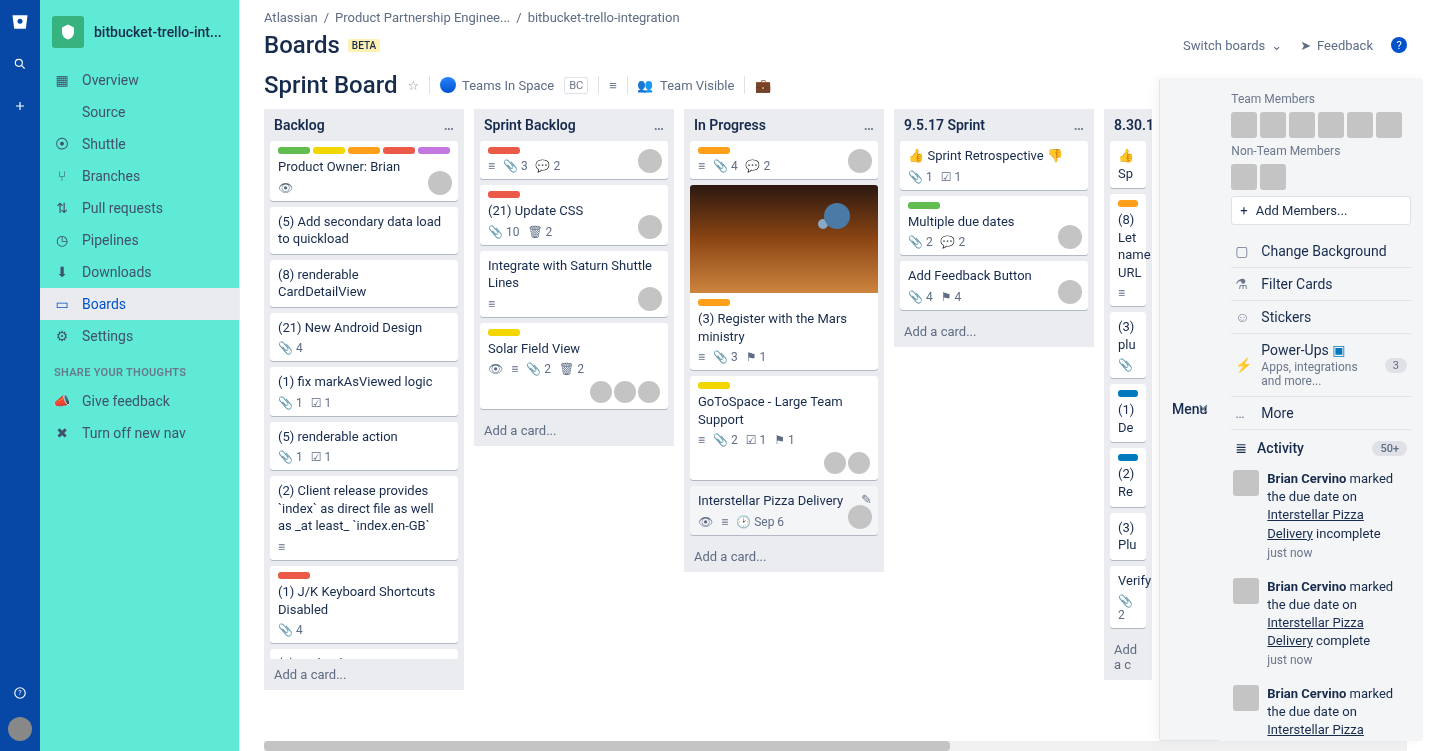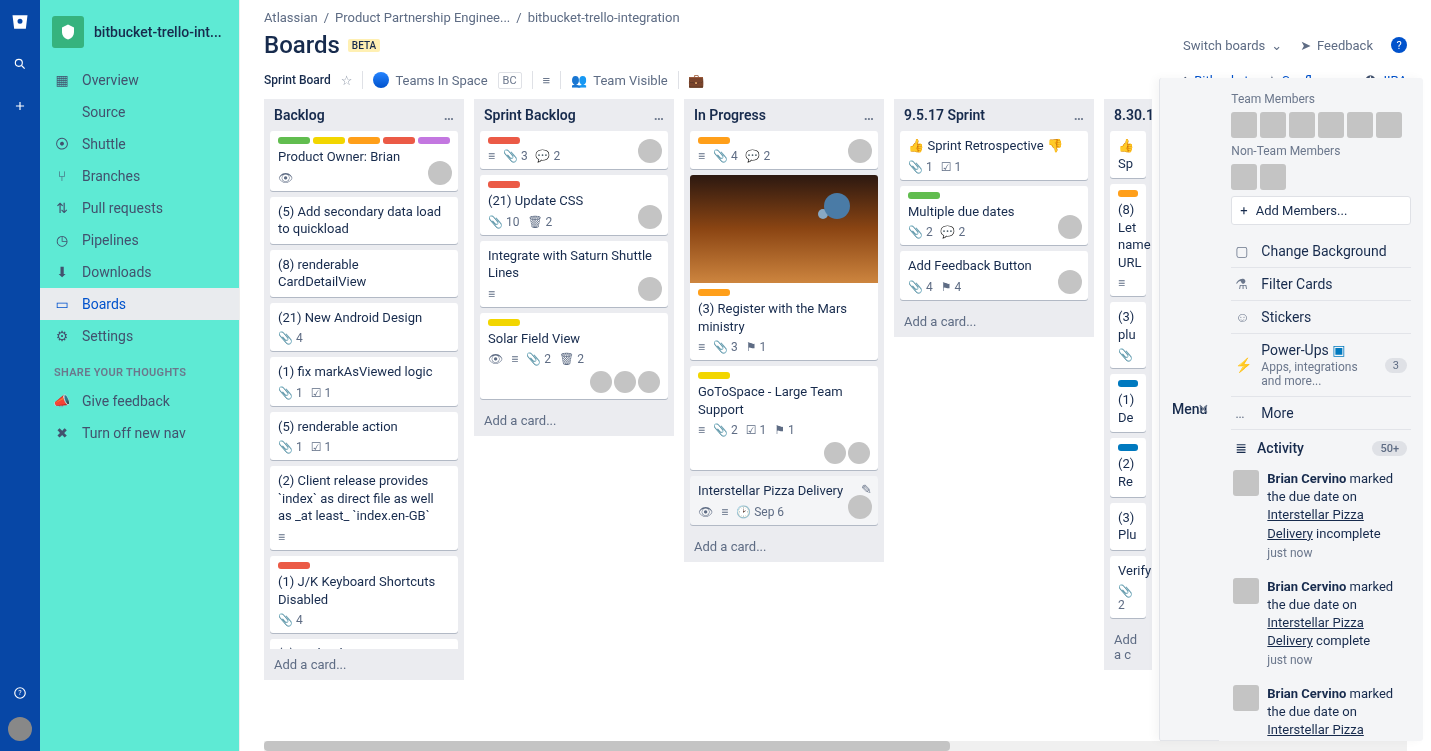--- a/index.html
+++ b/index.html
@@ -22,21 +22,21 @@
 .breadcrumb { font-size:13px; color:#5E6C84; display:flex; gap:6px; align-items:flex-end; }
 .breadcrumb a { color:#5E6C84; text-decoration:none; }
 .headline { display:flex; align-items:center; justify-content:space-between; margin-top:6px;}
 .headline h1 { font-size:24px; font-weight:500; display:flex; align-items:center; gap:8px;}
 .beta { font-size:10px; background:#FFF0B3; padding:1px 4px; border-radius:2px; vertical-align:middle;}
 .headline .right { display:flex; align-items:center; gap:18px; font-size:13px; color:#5E6C84;}
 .switch { display:flex; align-items:flex-start; gap:6px; cursor:pointer;}
 .feedback { display:flex; align-items:center; gap:6px; cursor:pointer;}
 .help-dot { width:16px; height:16px; border-radius:50%; background:#0052CC; color:#fff; font-size:11px; display:flex; align-items:center; justify-content:center;}
 .boardbar { display:flex; align-items:center; gap:10px; padding: 12px 24px 10px; font-size:13px;}
-.boardbar .bname { font-size:12px; font-weight:500;}
+.boardbar .bname { font-size:24px; font-weight:500;}
 .boardbar .star { color:#8993A4; cursor:pointer;}
 .boardbar .divider { width:1px; height:18px; background:#DFE1E6;}
 .boardbar .left-group { display:flex; align-items:center; gap:10px;}
 .boardbar .links { margin-left:auto; display:flex; gap:18px; align-items:center;}
 .boardbar .links a { color:#0052CC; text-decoration:underline; font-size:13px;}
 .team-chip { display:flex; align-items:center; gap:6px; color:#5E6C84;}
 .team-chip .globe { width:16px; height:16px; border-radius:50%; background:linear-gradient(#2684FF,#0052CC);}
 .bc { font-size:11px; color:#6B778C; border:1px solid #DFE1E6; padding:1px 4px; border-radius:2px;}
 .board-wrap { flex:1; overflow-x:auto; overflow-y:hidden; padding: 0 12px 12px 24px; position:relative;}
 .board { display:flex; gap:10px; height:100%; align-items:flex-start;}

